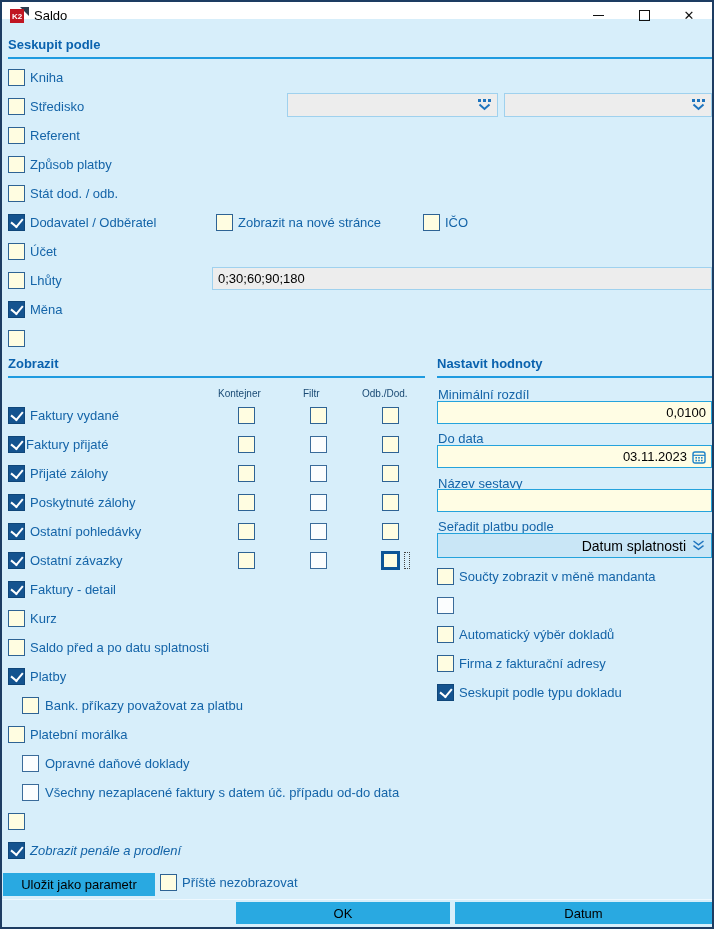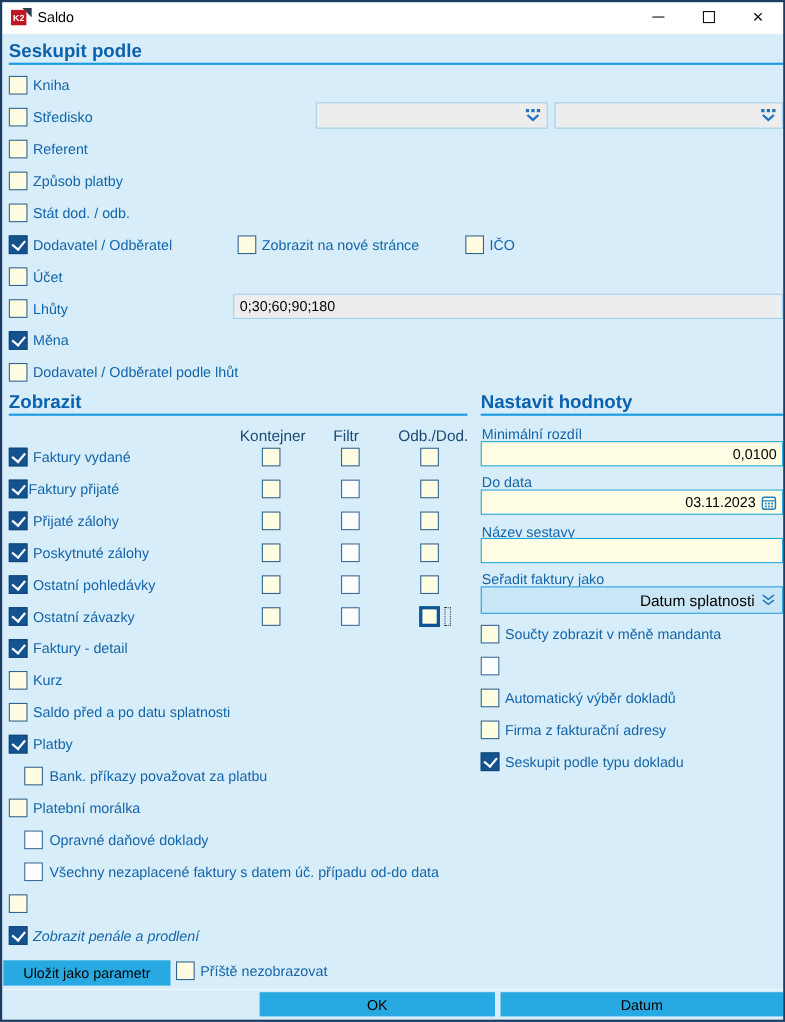--- a/index.html
+++ b/index.html
@@ -1,43 +1,43 @@
 <!DOCTYPE html>
 <html><head>
 <meta charset="utf-8">
 <style>
   html,body{margin:0;padding:0;}
   body{font-family:"Liberation Sans","DejaVu Sans",sans-serif;background:#9aa7b1;}
   .window{position:relative;width:714px;height:929px;background:#D7EEFA;overflow:hidden;}
   .window-border{position:absolute;inset:0;border:2px solid #1d3c62;pointer-events:none;z-index:60;}
   
-  .titlebar{position:absolute;left:0;top:0;width:714px;height:31px;background:#ffffff;z-index:5;}
+  .titlebar{position:absolute;left:0;top:0;width:714px;height:19px;background:#ffffff;z-index:5;}
   .title-text{position:absolute;left:34px;top:8px;font-size:13px;color:#000;}
   .k2icon{position:absolute;left:10px;top:7px;width:19px;height:17px;}
   .k2red{position:absolute;left:0;top:2px;width:14px;height:14px;background:#c01622;color:#fff;
          font-size:8px;font-weight:bold;display:flex;align-items:center;justify-content:center;}
   .k2flag{position:absolute;right:0;top:0;width:9px;height:9px;background:#2e3d4e;
           clip-path:polygon(0 0,100% 0,100% 100%);}
   .wbtn{position:absolute;top:0;width:46px;height:30px;display:flex;align-items:center;justify-content:center;z-index:6;}
   .glyph-min{width:11px;height:1px;background:#111;}
   .glyph-max{width:9px;height:9px;border:1px solid #111;}
   .glyph-close{font-size:13px;color:#111;line-height:1;}
   
-  .sec{position:absolute;font-size:17px;font-weight:bold;color:#0a62ae;white-space:nowrap;}
+  .sec{position:absolute;font-size:13px;font-weight:bold;color:#0a62ae;white-space:nowrap;}
   .sec-line{position:absolute;height:2px;background:#1e9be0;}
   
   .cb{position:absolute;width:17px;height:17px;box-sizing:border-box;background:#FFFDE1;border:1px solid #2e6394;}
   .cb.white{background:#FBFDFE;border-color:#3a6b9a;}
   .cb.checked{background:#14538f;border-color:#0f4679;}
   .cb.checked::after{content:"";position:absolute;left:4px;top:1px;width:6px;height:9px;
        border:solid #fff;border-width:0 2px 2px 0;transform:rotate(40deg);}
   .cb.focused{border:3px solid #0d5596;}
   .focus-dots{position:absolute;width:6px;height:17px;border:1px dotted #444;box-sizing:border-box;}
   .lbl{position:absolute;font-size:13px;color:#1464a8;line-height:17px;white-space:nowrap;}
-  .colh{position:absolute;font-size:14px;color:#1a4a74;white-space:nowrap;}
+  .colh{position:absolute;font-size:10px;color:#1a4a74;white-space:nowrap;}
   
   .input{position:absolute;box-sizing:border-box;background:#FFFDE4;border:1px solid #25a3dc;
          font-size:13px;color:#000;display:flex;align-items:center;padding:0 5px;}
   .input.gray{background:#EDEDED;border-color:#9fd1ee;}
   .input.right{justify-content:flex-end;}
   .dropdown{position:absolute;box-sizing:border-box;background:#c9e6f6;border:1px solid #25a3dc;
          font-size:14px;color:#000;display:flex;align-items:center;justify-content:flex-end;gap:6px;padding:0 6px;}
   .combo{position:absolute;box-sizing:border-box;background:#EDEDED;border:1px solid #9fd1ee;
          display:flex;align-items:center;justify-content:flex-end;padding:0 5px;}
   .flabel{position:absolute;font-size:13px;color:#1464a8;white-space:nowrap;}
@@ -123,21 +123,20 @@
   <div class="lbl" style="left:30px;top:243px;">Účet</div>
 
   <div class="cb" style="left:8px;top:272px;"></div>
   <div class="lbl" style="left:30px;top:272px;">Lhůty</div>
   <div class="input gray" style="left:212px;top:267px;width:500px;height:23px;">0;30;60;90;180</div>
 
   <div class="cb checked" style="left:8px;top:301px;"></div>
   <div class="lbl" style="left:30px;top:301px;">Měna</div>
 
   <div class="cb" style="left:8px;top:330px;"></div>
-  <div class="lbl" style="left:30px;top:330px;">Dodavatel / Odběratel podle lhůt</div>
 
   <div class="sec" style="left:8px;top:356px;">Zobrazit</div>
   <div class="sec-line" style="left:8px;top:376px;width:417px;"></div>
 
   <div class="colh" style="left:218px;top:388px;">Kontejner</div>
   <div class="colh" style="left:303px;top:388px;">Filtr</div>
   <div class="colh" style="left:362px;top:388px;">Odb./Dod.</div>
 
   <div class="cb checked" style="left:8px;top:407px;"></div>
   <div class="lbl" style="left:30px;top:407px;">Faktury vydané</div>
@@ -230,21 +229,21 @@
           </g>
         </svg>
     </span>
   </div>
 
   <div class="flabel" style="left:438px;top:476px;">Název sestavy</div>
   <div class="input" style="left:437px;top:489px;width:275px;height:23px;">
     <span></span>
   </div>
 
-  <div class="flabel" style="left:438px;top:519px;">Seřadit faktury jako</div>
+  <div class="flabel" style="left:438px;top:519px;">Seřadit platbu podle</div>
   <div class="dropdown" style="left:437px;top:533px;width:275px;height:25px;">
     <span>Datum splatnosti</span>
     <span class="icon">
       <svg width="13" height="11" viewBox="0 0 13 11">
           <path d="M1.5 1 L6.5 4.8 L11.5 1" fill="none" stroke="#1e74be" stroke-width="1.4"></path>
           <path d="M1.5 5.6 L6.5 9.4 L11.5 5.6" fill="none" stroke="#1e74be" stroke-width="1.4"></path>
         </svg>
     </span>
   </div>
 

